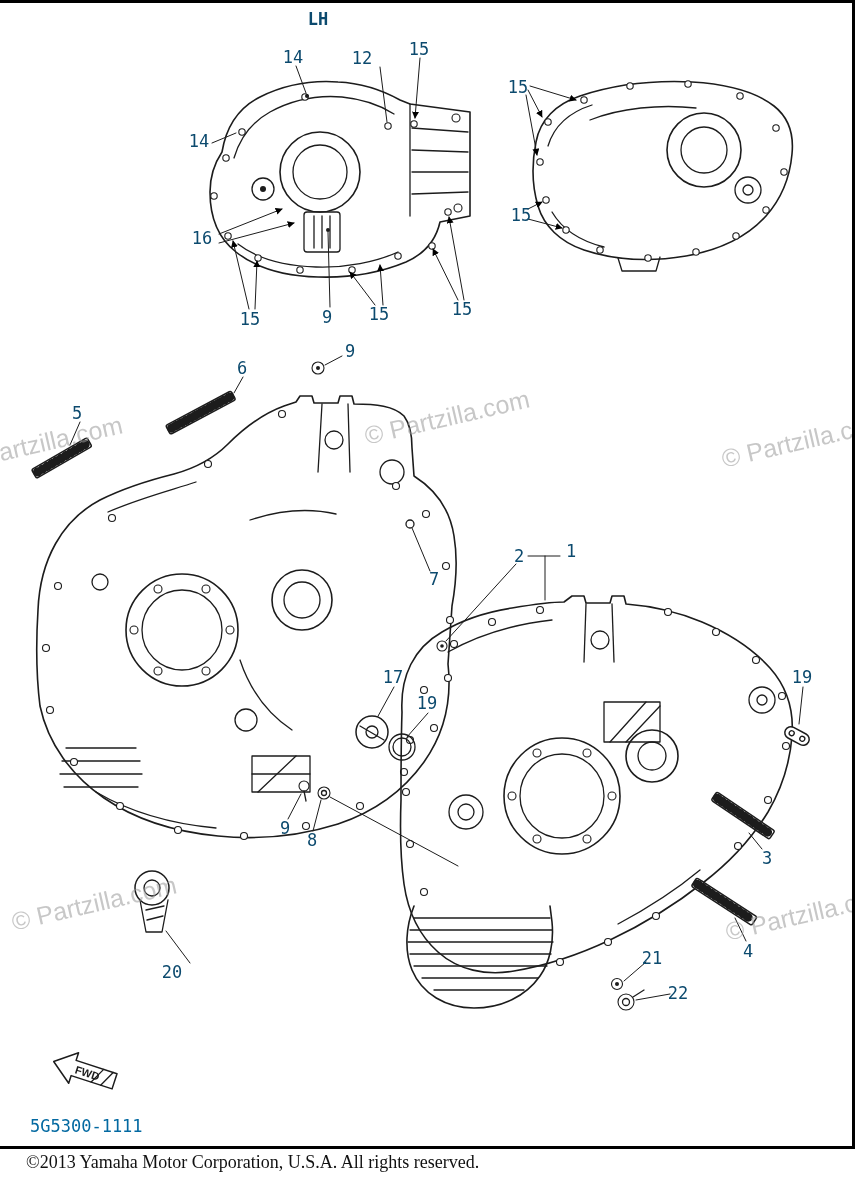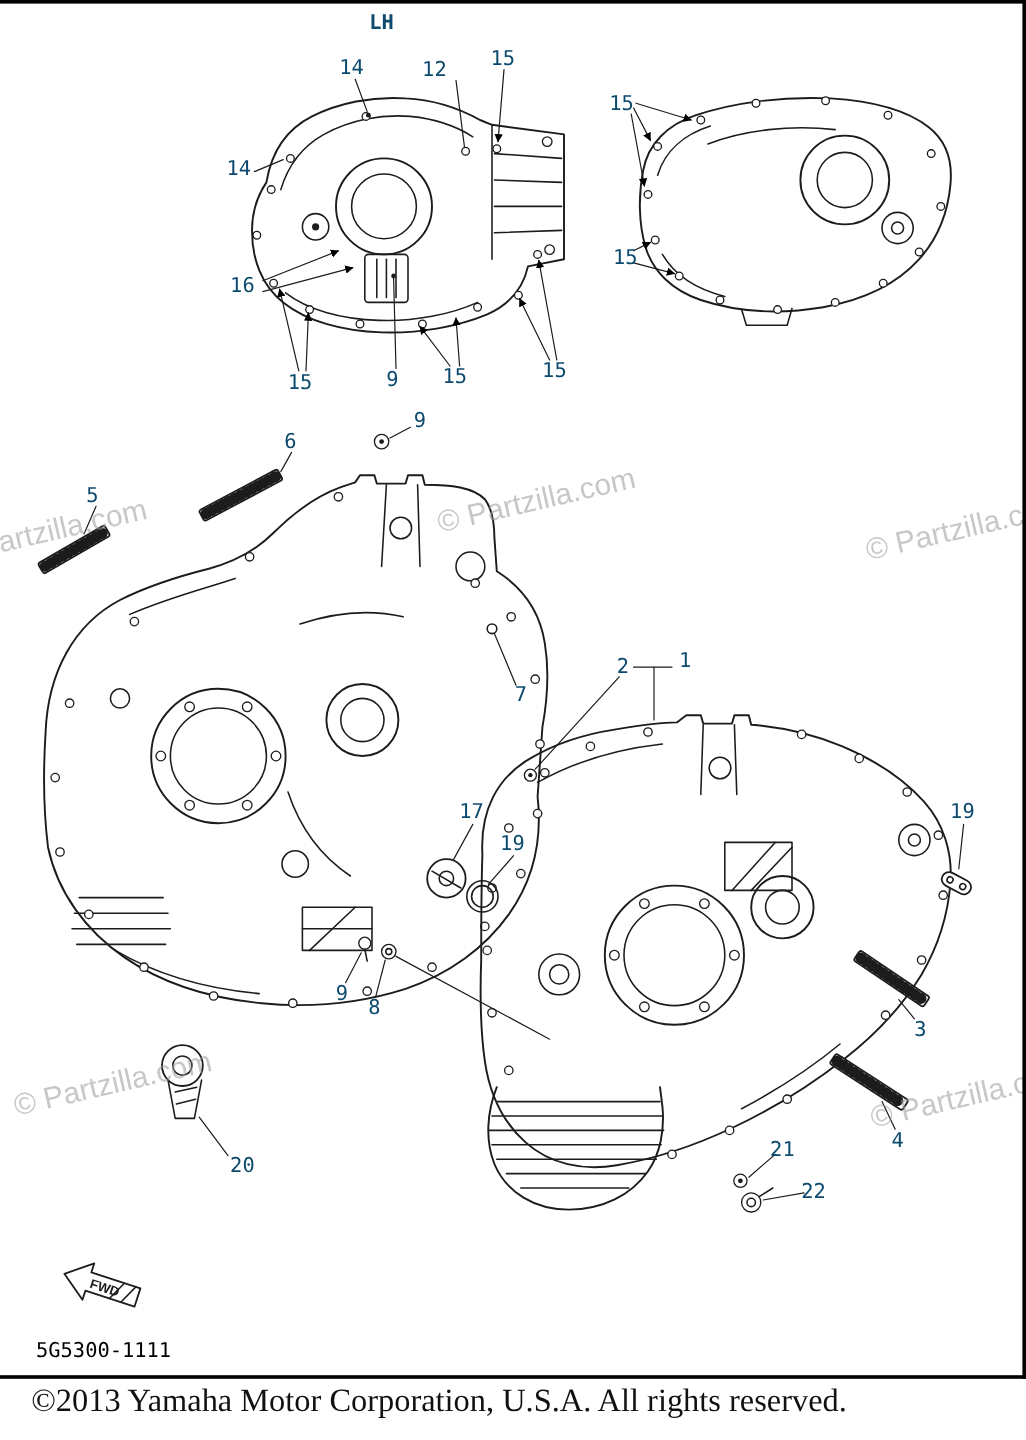--- a/index.html
+++ b/index.html
@@ -15,23 +15,23 @@
   .art-root .fd{fill:#1c1c1c;stroke:none;}
   .art-root .wf{fill:#fff;stroke-width:1.5;}
   .art-root .th{stroke-width:9;stroke-dasharray:1.2 4.2;}
   .art-root .ldr{stroke-width:1;}
   .art-root text{fill:#1c1c1c;stroke:none;font-family:"Liberation Sans",sans-serif;}
   .callout{position:absolute;transform:translate(-50%,-50%);
            font-family:"DejaVu Sans Mono",monospace;font-size:17px;color:#0c4a6e;white-space:nowrap;}
   .watermark{position:absolute;font-size:25px;color:#9a9a9a;opacity:.55;
              transform:rotate(-13deg);transform-origin:left center;white-space:nowrap;}
   .diagram-code{position:absolute;left:30px;top:1116px;
-                font-family:"DejaVu Sans Mono",monospace;font-size:17px;color:#000000;}
+                font-family:"DejaVu Sans Mono",monospace;font-size:17px;color:#0369a1;}
   .copyright{position:absolute;left:26px;top:1152px;font-family:"Liberation Serif",serif;
-             font-size:27px;color:#111;white-space:nowrap;}
+             font-size:18px;color:#111;white-space:nowrap;}
 </style>
 </head>
 <body>
 
 <div class="page">
 
   <svg class="art" width="855" height="1145" viewBox="0 0 855 1145">
     <defs>
       <marker id="arr" viewBox="0 0 10 10" refX="9" refY="5" markerWidth="7" markerHeight="7" orient="auto">
         <path d="M0,0 L10,5 L0,10 Z"></path>
@@ -327,21 +327,21 @@
   <div class="callout" style="left:434px;top:579px">7</div>
   <div class="callout" style="left:519px;top:556px">2</div>
   <div class="callout" style="left:571px;top:551px">1</div>
   <div class="callout" style="left:393px;top:677px">17</div>
   <div class="callout" style="left:427px;top:703px">19</div>
   <div class="callout" style="left:802px;top:677px">19</div>
   <div class="callout" style="left:285px;top:828px">9</div>
   <div class="callout" style="left:312px;top:840px">8</div>
   <div class="callout" style="left:767px;top:858px">3</div>
   <div class="callout" style="left:748px;top:951px">4</div>
-  <div class="callout" style="left:202px;top:972px">20</div>
+  <div class="callout" style="left:172px;top:972px">20</div>
   <div class="callout" style="left:652px;top:958px">21</div>
   <div class="callout" style="left:678px;top:993px">22</div>
 
   <div class="diagram-code">5G5300-1111</div>
   <div class="border-top"></div>
   <div class="border-right"></div>
   <div class="divider"></div>
   <div class="copyright">©2013 Yamaha Motor Corporation, U.S.A. All rights reserved.</div>
 
 </div>

